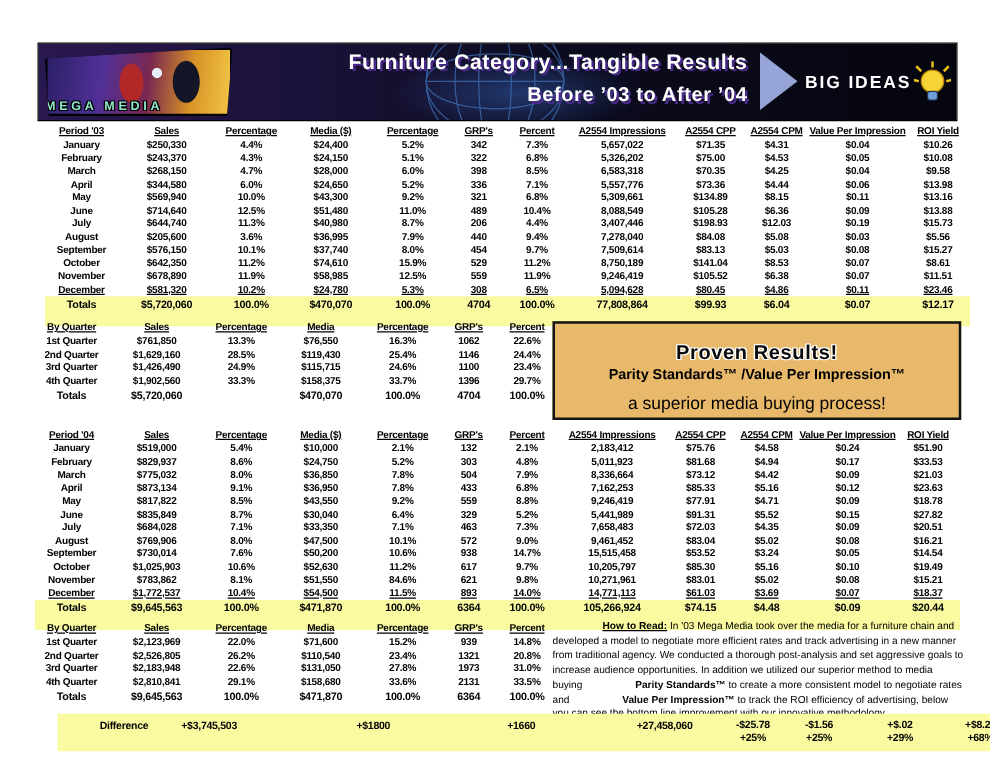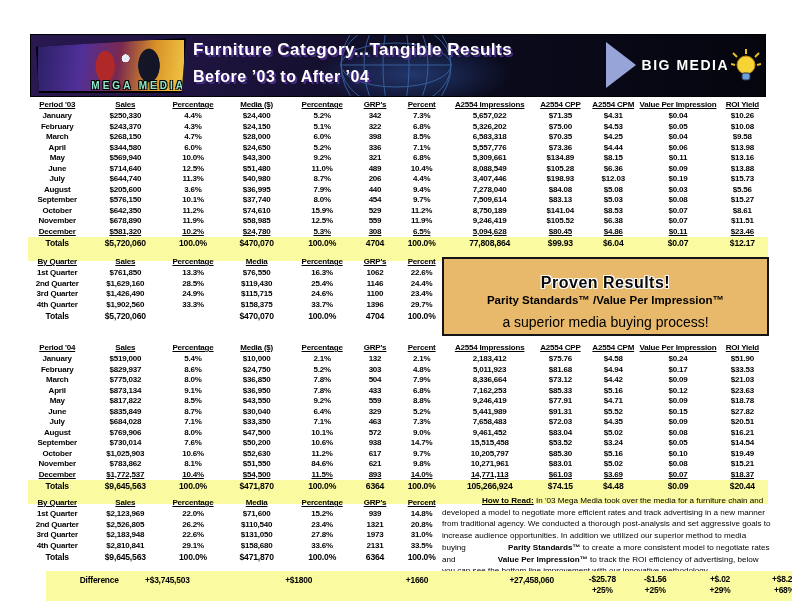--- a/index.html
+++ b/index.html
@@ -14,24 +14,24 @@
           border:1px solid #000;overflow:hidden;}
   .globe{position:absolute;left:250px;top:0;width:230px;height:61px;opacity:.8;}
   .logo{position:absolute;left:5px;top:3px;width:150px;height:55px;
         clip-path:polygon(0% 16%,100% 0%,97% 100%,2% 100%);background:#000;}
   .logo-art{position:absolute;left:2px;top:2px;right:2px;bottom:2px;
         background:
           radial-gradient(circle 7px at 60% 36%, #e8eef8 55%, rgba(0,0,0,0) 60%),
           radial-gradient(ellipse 16px 26px at 46% 52%, #b02828 58%, rgba(0,0,0,0) 62%),
           radial-gradient(ellipse 18px 28px at 76% 50%, #151528 58%, rgba(0,0,0,0) 62%),
           linear-gradient(97deg,#2c2066 0%,#503098 30%,#7a2850 55%,#d89226 78%,#f2c646 100%);}
-  .logo-text{position:absolute;bottom:2px;width:100%;text-align:right;
+  .logo-text{position:absolute;bottom:2px;width:100%;text-align:left;
         font-size:10px;font-weight:bold;letter-spacing:3px;color:#8fe8c8;
         text-shadow:1px 1px 0 #000,-1px -1px 0 #000,1px -1px 0 #000,-1px 1px 0 #000;}
-  .titlewrap{position:absolute;left:162px;top:5px;width:405px;text-align:left;}
+  .titlewrap{position:absolute;left:162px;top:5px;width:405px;text-align:right;}
   .title1{font-size:17px;font-weight:bold;color:#fff;letter-spacing:.5px;
           text-shadow:2px 2px 0 #4a2a8a;}
   .title2{font-size:16px;font-weight:bold;color:#fff;letter-spacing:.5px;margin-top:8px;
           text-shadow:2px 2px 0 #4a2a8a;}
   .brandwrap{position:absolute;right:4px;top:7px;display:flex;align-items:center;}
   .arrow{width:0;height:0;border-top:23px solid transparent;border-bottom:23px solid transparent;
          border-left:30px solid #97a4d8;margin-right:6px;}
   .brand{font-size:14px;font-weight:bold;color:#fff;letter-spacing:1.5px;}
   .bulb{margin-left:2px;}
 
@@ -86,36 +86,36 @@
     <div class="logo">
       <div class="logo-art"></div>
       <div class="logo-text">MEGA MEDIA</div>
     </div>
     <div class="titlewrap">
       <div class="title1">Furniture Category...Tangible Results</div>
       <div class="title2">Before ’03 to After ’04</div>
     </div>
     <div class="brandwrap">
       <div class="arrow"></div>
-      <div class="brand">BIG MEDIA</div>
+      <div class="brand">BIG IDEAS</div>
       <svg class="bulb" width="30" height="32" viewBox="0 0 30 32">
         <g stroke="#e8c020" stroke-width="2">
           <line x1="15" y1="5" x2="15" y2="0"></line>
           <line x1="6" y1="8" x2="2" y2="4"></line>
           <line x1="24" y1="8" x2="28" y2="4"></line>
           <line x1="4" y1="16" x2="0" y2="15"></line>
           <line x1="26" y1="16" x2="30" y2="15"></line>
         </g>
         <circle cx="15" cy="16" r="9" fill="#f6d435" stroke="#b8860b"></circle>
         <rect x="11" y="24" width="8" height="7" rx="2" fill="#6f9fd8" stroke="#223355"></rect>
       </svg>
     </div>
   </div>
 
-  <div class="tbl t12" style="left:28px;top:99px;">
+  <div class="tbl t12" style="left:36px;top:99px;">
     <div class="thead">
         <div class="trow">
           <div class="tcell">Period '03</div>
           <div class="tcell">Sales</div>
           <div class="tcell">Percentage</div>
           <div class="tcell">Media ($)</div>
           <div class="tcell">Percentage</div>
           <div class="tcell">GRP's</div>
           <div class="tcell">Percent</div>
           <div class="tcell">A2554 Impressions</div>

